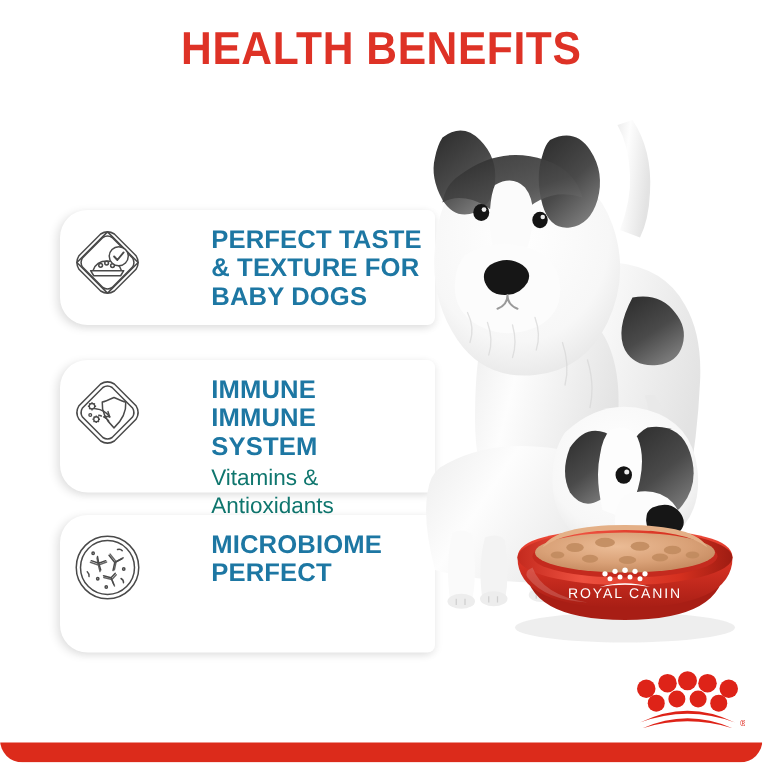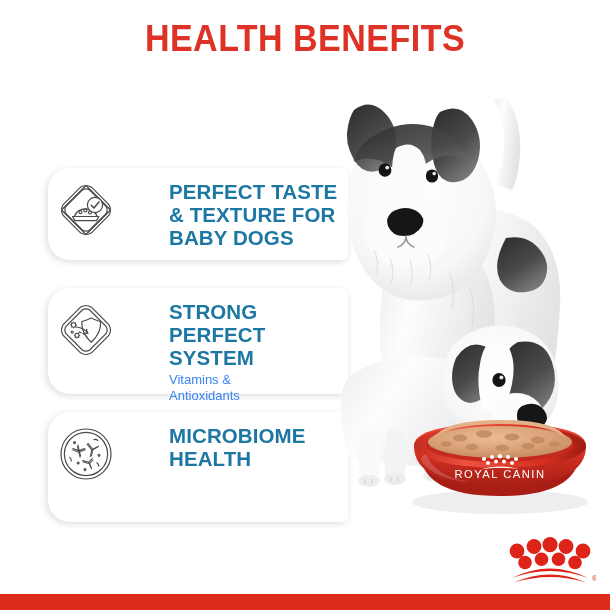--- a/index.html
+++ b/index.html
@@ -9,20 +9,21 @@
   }
   body {
     font-family: "Liberation Sans", sans-serif;
   }
   #page {
     position: relative;
     width: 610px;
     height: 610px;
     background: #ffffff;
     overflow: hidden;
+    border-radius: 18px;
   }
 
   
   #title {
     position: absolute;
     left: 0;
     top: 20px;
     width: 610px;
     text-align: center;
     color: #DE3226;
@@ -73,24 +74,24 @@
   .card-title {
     color: #1D77A3;
     font-family: "Liberation Sans Narrow", "Liberation Sans", sans-serif;
     font-weight: bold;
     font-size: 20.5px;
     line-height: 1.13;
     letter-spacing: 0.1px;
     white-space: pre-line;
   }
   .card-sub {
-    color: #3b82f6;
+    color: #0f766e;
     font-family: "Liberation Sans Narrow", "Liberation Sans", sans-serif;
     font-weight: normal;
-    font-size: 13px;
+    font-size: 18px;
     line-height: 1.22;
     margin-top: 3px;
     white-space: pre-line;
   }
 
   
   #photo {
     position: absolute;
     left: 310px;
     top: 78px;
@@ -167,21 +168,21 @@
         <g stroke-width="1.05">
           <circle cx="15.6" cy="23.0" r="2.2"></circle>
           <path d="M15.6 19.7 v1.1 M15.6 25.2 v1.1 M12.3 23.0 h1.1 M17.8 23.0 h1.1 M13.3 20.7 l0.8 0.8 M17.1 24.5 l0.8 0.8 M17.9 20.7 l-0.8 0.8 M14.1 24.5 l-0.8 0.8"></path>
           <circle cx="19.0" cy="33.4" r="2.0"></circle>
           <path d="M19.0 30.4 v1.0 M19.0 35.4 v1.0 M16.0 33.4 h1.0 M21.0 33.4 h1.0 M16.9 31.3 l0.75 0.75 M20.4 34.8 l0.75 0.75 M21.1 31.3 l-0.75 0.75 M17.6 34.8 l-0.75 0.75"></path>
           <circle cx="14.2" cy="30.0" r="1.1"></circle>
         </g>
       </svg>
     </div>
     <div class="card-text">
-      <div class="card-title">STRONG PERFECT
+      <div class="card-title">IMMUNE IMMUNE
 SYSTEM</div>
       <div class="card-sub">Vitamins &amp;
 Antioxidants</div>
     </div>
   </div>
 
   <div class="card" id="card-2">
     <div class="icon-wrap">
       <svg width="56" height="56" viewBox="0 0 56 56" fill="none" stroke="#4A4A4A" stroke-width="1.2">
         <circle cx="28" cy="28" r="25"></circle>
@@ -202,21 +203,21 @@
           <path d="M38.8 36.8 q2.2 1.2 2.0 3.4"></path>
           <circle cx="20.2" cy="37.0" r="0.95"></circle>
           <circle cx="16.5" cy="16.6" r="0.95"></circle>
           <circle cx="41.0" cy="29.2" r="0.95"></circle>
           <circle cx="27.0" cy="43.6" r="0.95"></circle>
         </g>
       </svg>
     </div>
     <div class="card-text">
       <div class="card-title">MICROBIOME
-HEALTH</div>
+PERFECT</div>
     </div>
   </div>
 
   <div id="photo">
     <svg width="300" height="460" viewBox="0 0 300 460">
       <defs>
         <radialGradient id="furW" cx="45%" cy="35%" r="70%">
           <stop offset="0%" stop-color="#ffffff"></stop>
           <stop offset="70%" stop-color="#f7f7f7"></stop>
           <stop offset="100%" stop-color="#e6e6e6"></stop>

